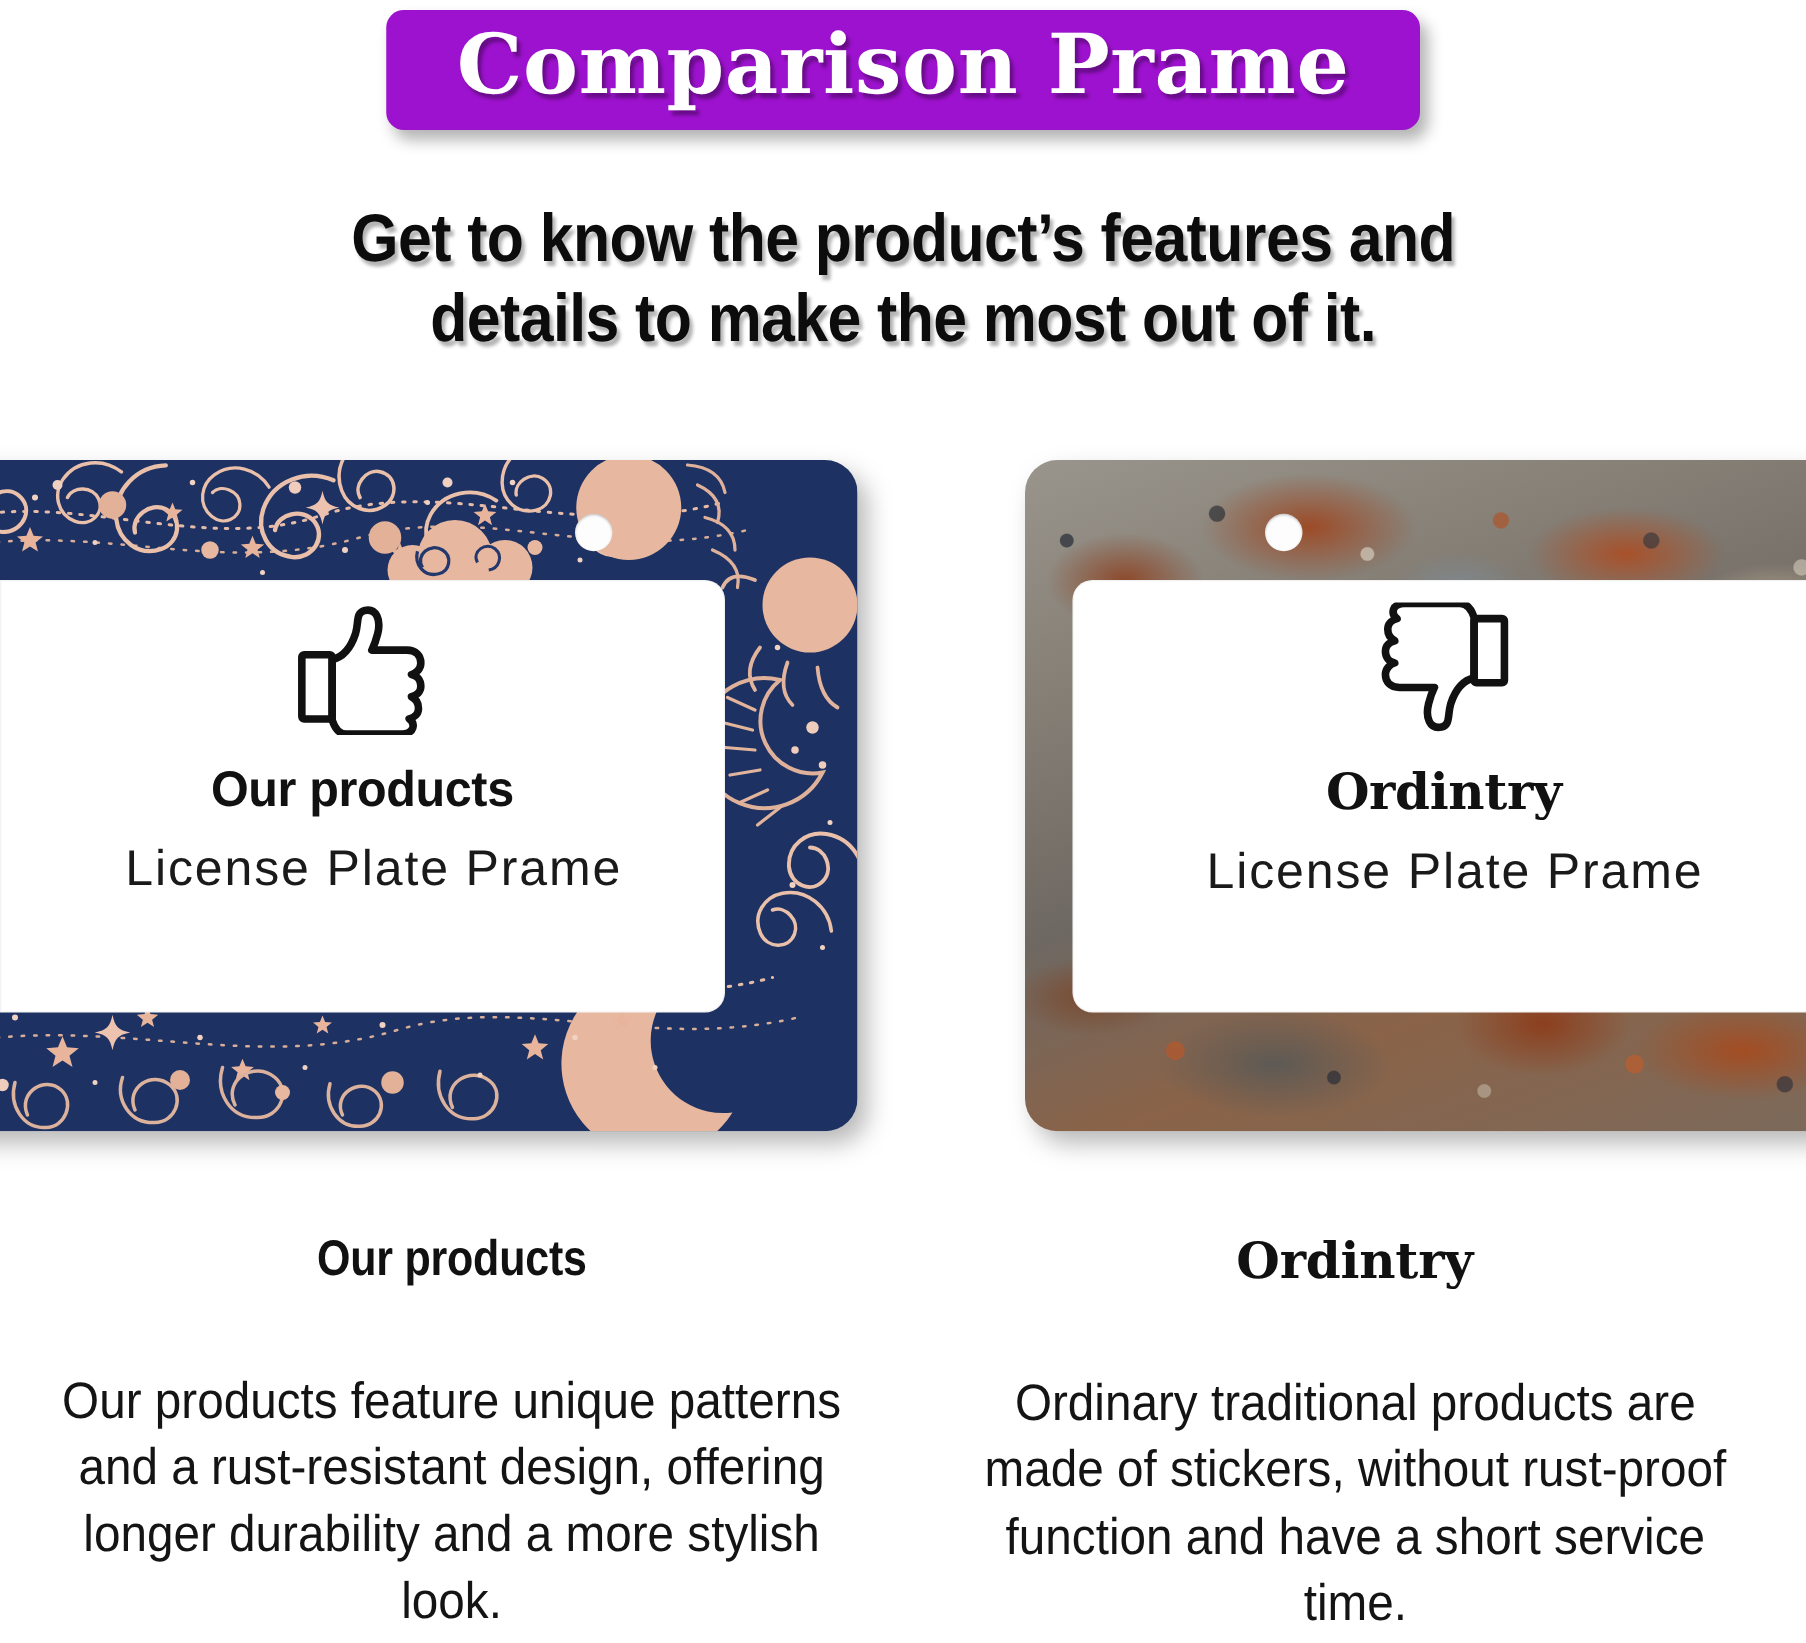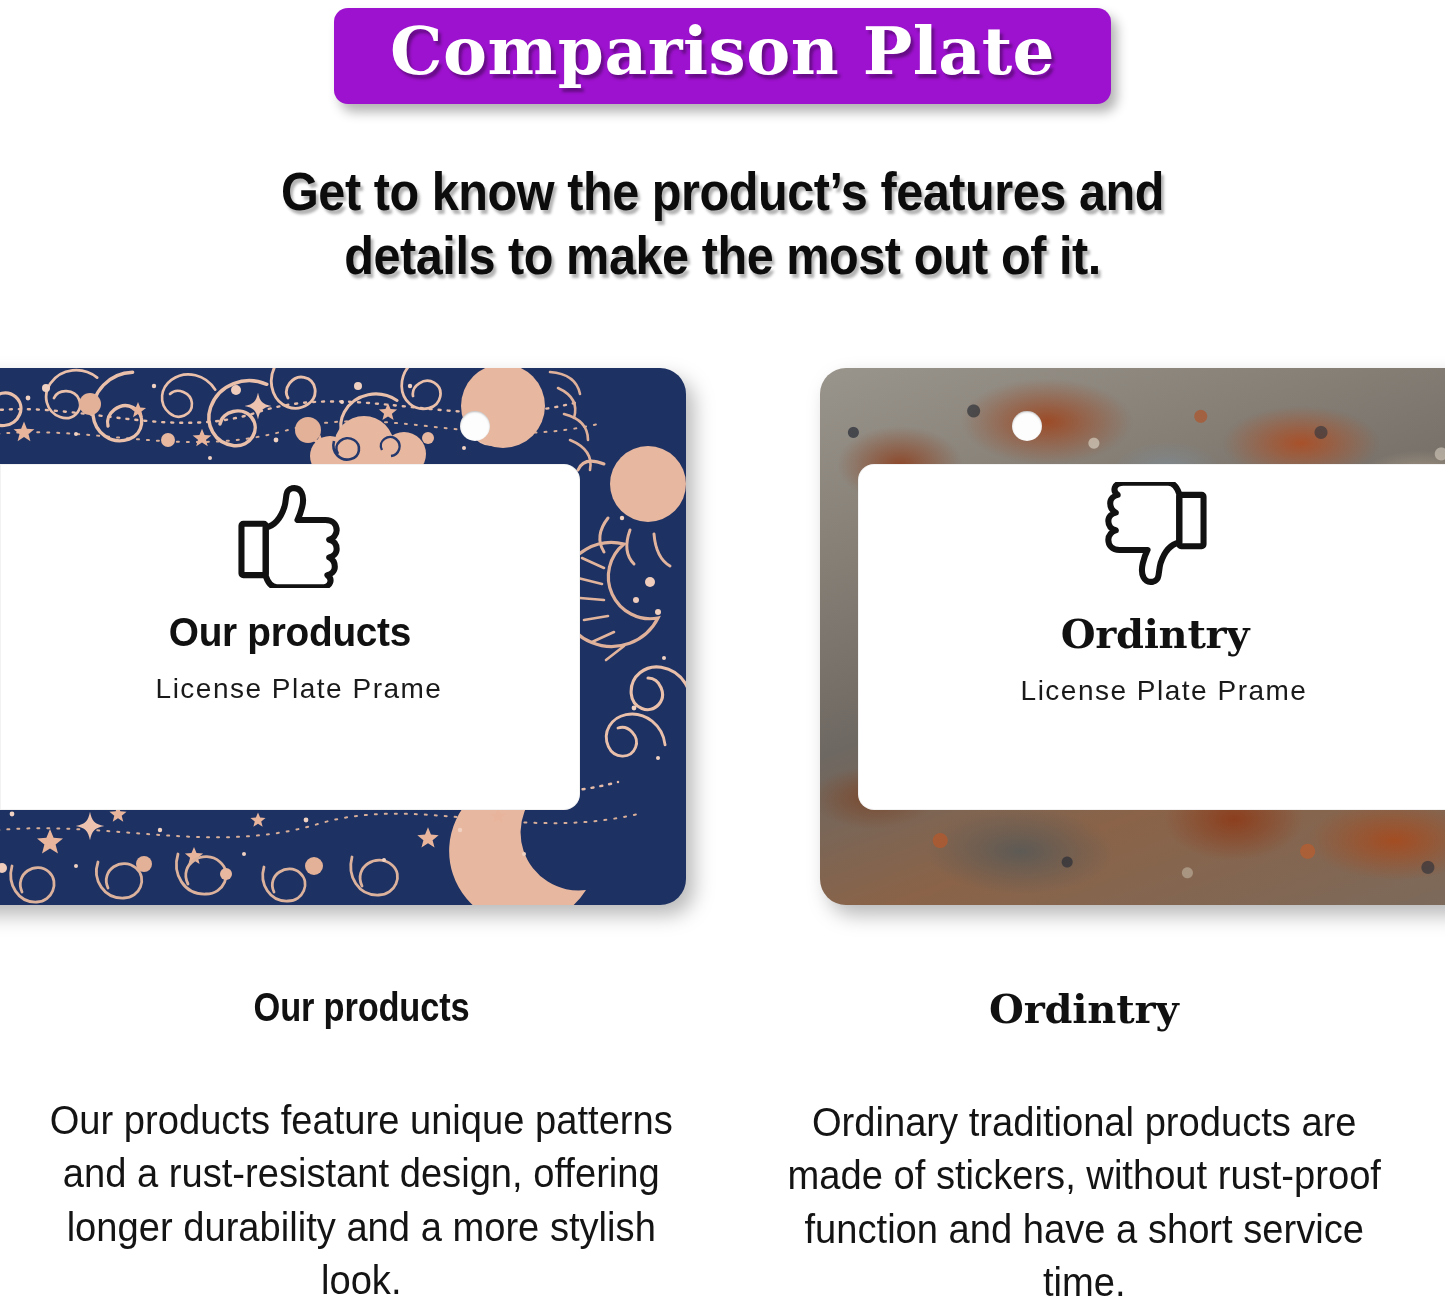--- a/index.html
+++ b/index.html
@@ -156,21 +156,21 @@
     margin-top:22px;
     font-size:40px;
     color:#111;
     font-weight:bold;
     letter-spacing:-0.3px;
   }
   .win-title.sans{ font-family:"Liberation Sans", sans-serif; transform:scaleX(0.97); }
   .win-title.serif{ font-family:"DejaVu Serif", serif; }
   .win-sub{
     margin-top:18px;
-    font-size:28px;
+    font-size:40px;
     color:#1a1a1a;
     font-family:"Liberation Sans", sans-serif;
     font-weight:300;
     letter-spacing:1.5px;
     white-space:nowrap;
     margin-left:18px;
   }
 
   
   .bottom{
@@ -191,21 +191,21 @@
     line-height:1.30;
     color:#141414;
     transform:scaleX(0.93);
   }
 </style>
 </head>
 <body>
 
 <div class="banner-wrap">
   <div class="banner">
-    <div class="banner-text">Comparison Plate</div>
+    <div class="banner-text">Comparison Prame</div>
   </div>
 </div>
 
 <div class="subhead">
   <span>Get to know the product’s features and</span>
   <span>details to make the most out of it.</span>
 </div>
 
 <div class="frames">
 

